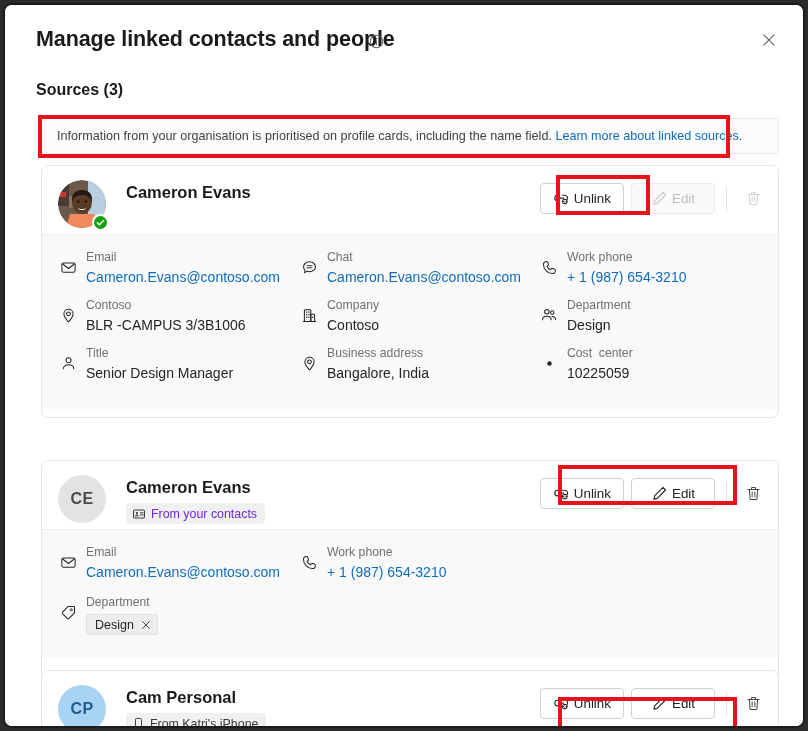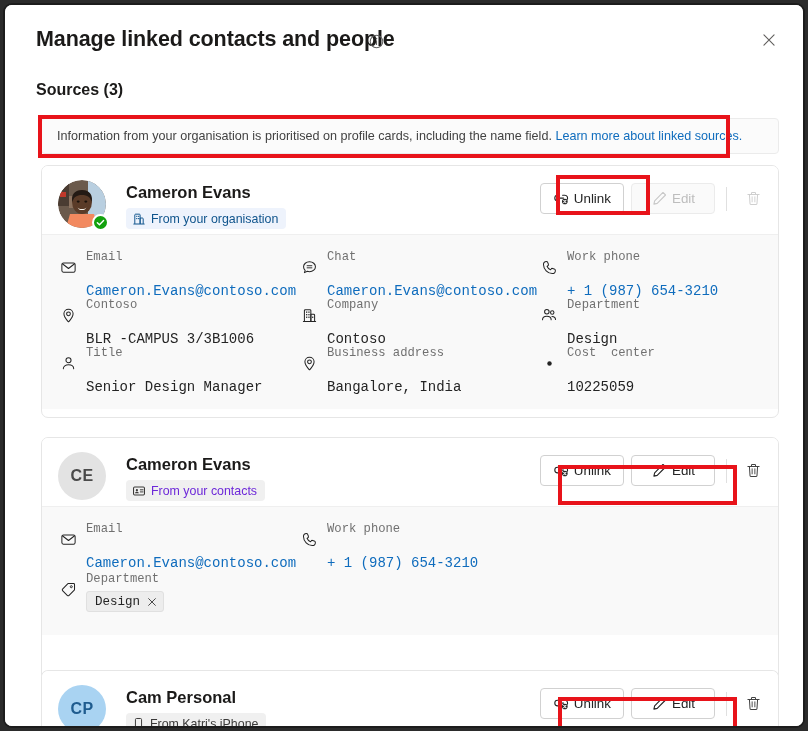--- a/index.html
+++ b/index.html
@@ -94,21 +94,21 @@
   .source-card {
     position: absolute;
     left: 36px;
     width: 738px;
     background: #ffffff;
     border: 1px solid #e6e6e6;
     border-radius: 7px;
     overflow: hidden;
   }
   #card-0 { top: 160px; height: 253px; }
-  #card-1 { top: 432px; height: 250px; }
+  #card-1 { top: 455px; height: 250px; }
   #card-2 { top: 665px; height: 62px; border-bottom: none; border-bottom-left-radius:0; border-bottom-right-radius:0; }
 
   .card-head {
     position: relative;
     height: 68px;
     background: #ffffff;
   }
   .card-avatar {
     position: absolute;
     left: 16px; top: 14px;
@@ -191,21 +191,20 @@
     border-radius: 4px; cursor: pointer; padding: 0;
   }
   .icon-btn.disabled { cursor: default; }
 
   
   .card-details {
     position: relative;
     background: #f9f9f9;
     border-top: 1px solid #efefef;
     padding: 14px 0 16px 0;
-    font-family: Liberation Mono, monospace;
   }
   .detail-grid {
     position: relative;
     width: 100%;
   }
   .detail-field {
     position: absolute;
     display: flex;
     align-items: flex-start;
     gap: 9px;
@@ -220,21 +219,21 @@
   .field-label {
     font-size: 12.2px;
     color: #707070;
     line-height: 17px;
     white-space: pre;
   }
   .field-value {
     font-size: 14px;
     color: #242424;
     line-height: 20px;
-    margin-top: 15px;
+    margin-top: 1px;
     white-space: nowrap;
   }
   .field-value.link { color: #0f6cbd; cursor: pointer; }
 
   .category-chip {
     display: inline-flex;
     align-items: center;
     gap: 7px;
     height: 21px;
     margin-top: 3px;
@@ -316,34 +315,20 @@
                   <path d="M19.5 27.5c1.6 2 7.4 2 9 0-1 3.4-8 3.4-9 0z" fill="#f7f4ee"></path>
                 </g>
               </svg>
             </div>
             <div class="presence-badge">
               <span><svg width="11" height="11" viewBox="0 0 16 16">
                   <path d="M3.4 8.3 L6.5 11.3 L12.5 5.1" fill="none" stroke="#ffffff" stroke-width="2" stroke-linecap="round" stroke-linejoin="round"></path>
                 </svg></span>
             </div>
             <div class="card-name">Cameron Evans</div>
-            <div class="source-badge org">
-              <span style="display:flex">
-                <svg width="14" height="14" viewBox="0 0 20 20">
-                  <path d="M4 17V4.2c0-.6.5-1.1 1.1-1.1h5.4c.6 0 1.1.5 1.1 1.1V17" fill="none" stroke="#0f548c" stroke-width="1.4"></path>
-                  <path d="M11.6 17V8.6h3.3c.6 0 1.1.5 1.1 1.1V17" fill="none" stroke="#0f548c" stroke-width="1.4"></path>
-                  <rect x="6" y="5.4" width="1.6" height="1.6" fill="#0f548c"></rect>
-                  <rect x="8.7" y="5.4" width="1.6" height="1.6" fill="#0f548c"></rect>
-                  <rect x="6" y="8.6" width="1.6" height="1.6" fill="#0f548c"></rect>
-                  <rect x="8.7" y="8.6" width="1.6" height="1.6" fill="#0f548c"></rect>
-                  <path d="M2.6 17.2h14.8" stroke="#0f548c" stroke-width="1.5" stroke-linecap="round"></path>
-                </svg>
-              </span>
-              <span>From your organisation</span>
-            </div>
             <div class="card-actions">
               <button class="action-btn">
                 <span style="display:flex">
                   <svg width="17" height="17" viewBox="0 0 20 20">
                     <path d="M7.4 6.2h-2a3.3 3.3 0 0 0 0 6.6h2" fill="none" stroke="#242424" stroke-width="1.3" stroke-linecap="round"></path>
                     <path d="M11.3 6.2h2.6a3.3 3.3 0 0 1 2.6 5.3" fill="none" stroke="#242424" stroke-width="1.3" stroke-linecap="round"></path>
                     <path d="M7 9.5h5.4" stroke="#242424" stroke-width="1.3" stroke-linecap="round"></path>
                     <circle cx="13.9" cy="13.6" r="3.3" fill="#242424"></circle>
                     <path d="M12.6 12.3 L15.2 14.9 M15.2 12.3 L12.6 14.9" stroke="#ffffff" stroke-width="1.2" stroke-linecap="round"></path>
                   </svg>

